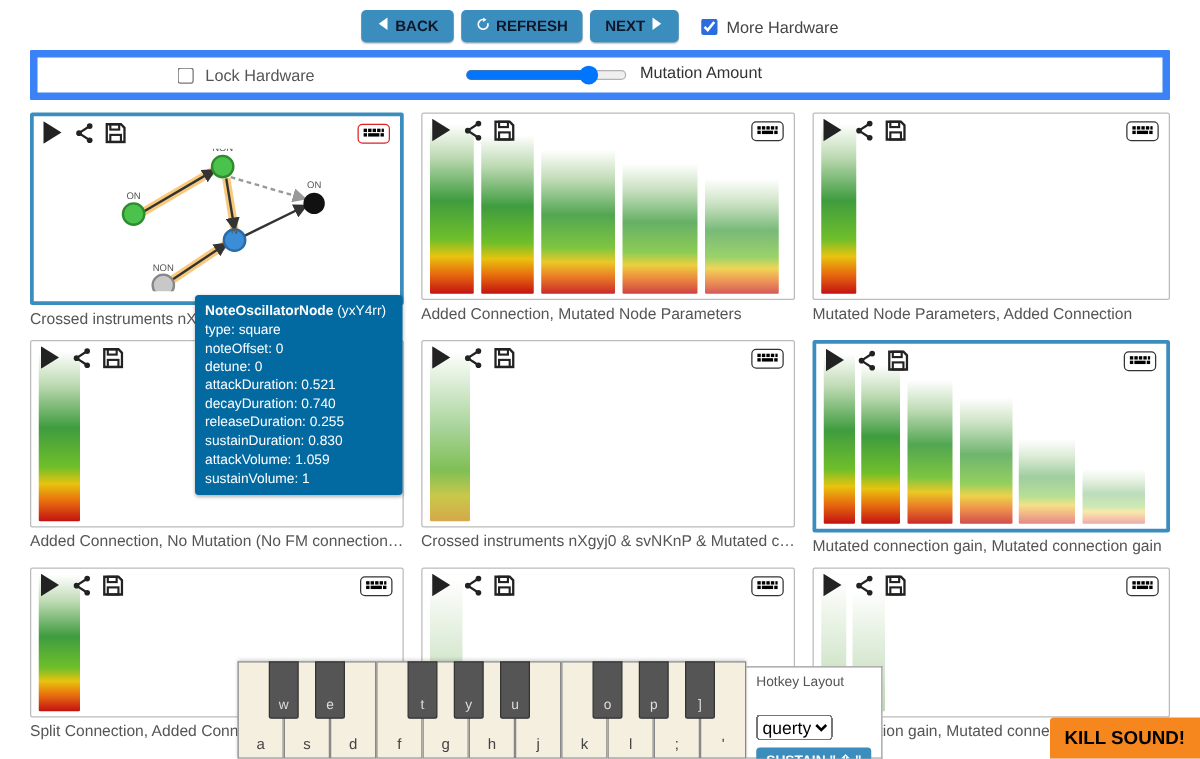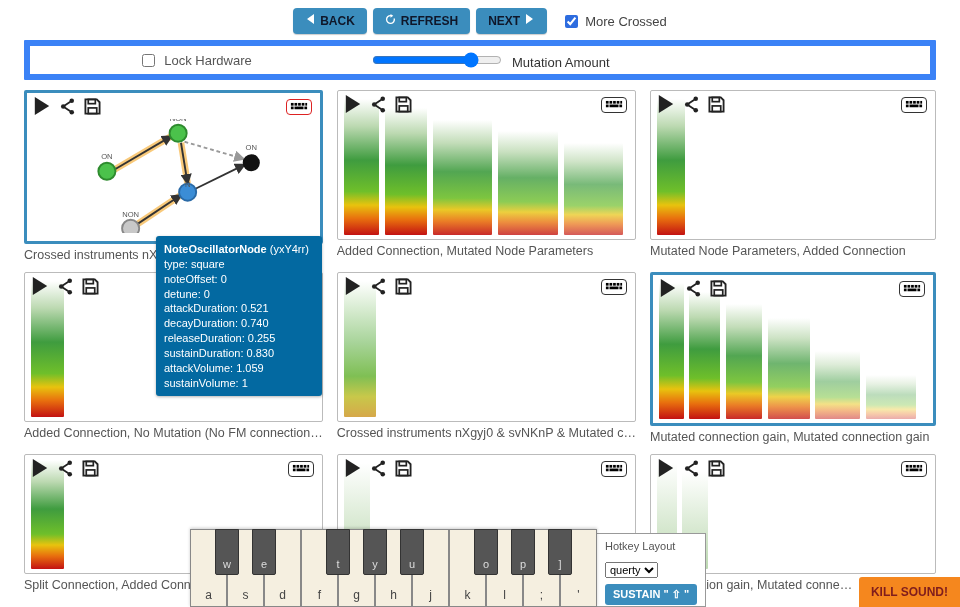--- a/index.html
+++ b/index.html
@@ -2,21 +2,21 @@
 <html><head>
 <meta charset="utf-8">
 <style>
   html,body{margin:0;padding:0;font-family:-apple-system,BlinkMacSystemFont,"Segoe UI",Arial,sans-serif;font-size:13px;color:#333;background:#fff;width:960px;height:607px;overflow:hidden;position:relative}
   .topbar{display:flex;align-items:center;justify-content:center;gap:6px;padding:8px 0 6px}
   .btn{background:#3b8dbd;color:#0f172a;border:none;border-radius:4px;padding:6px 12px;font-size:12px;font-weight:600;cursor:pointer;display:inline-flex;align-items:flex-start;gap:5px;box-shadow:0 1px 1px rgba(0,0,0,.2)}
   .more{display:flex;align-items:center;gap:4px;margin-left:8px;font-size:13px;color:#444}
   .more input{accent-color:#2d6cdf}
   .optrow{display:flex;align-items:center;border:6px solid #3b82f6;margin:0 24px 10px;height:28px;border-radius:1px}
   .optrow .lock{flex:0 0 330px;display:flex;align-items:center;justify-content:center;gap:6px;color:#555}
-  .optrow .slider{flex:1;display:flex;align-items:flex-end;gap:8px;padding:0 10px}
+  .optrow .slider{flex:1;display:flex;align-items:flex-start;gap:8px;padding:0 10px}
   .optrow input[type=range]{width:130px}
   .grid{display:grid;grid-template-columns:repeat(3,1fr);gap:10px 14px;padding:0 24px}
   .cell{}
   .card{position:relative;border:1px solid #bbb;border-radius:2px;height:148px;background:#fff;overflow:hidden}
   .card.sel{border:3px solid #3b8dbd}
   .card .ctrls{position:absolute;top:4px;left:6px;display:flex;gap:8px;align-items:center;z-index:3}
   .card .kbd{position:absolute;top:6px;right:8px;z-index:3}
   .kbd-ico{border:1.5px solid #333;border-radius:4px;padding:2px 3px;line-height:0;display:inline-block}
   .kbd-ico.red{border-color:#d22}
   .kbd-ico svg{display:block}
@@ -34,24 +34,24 @@
   .tip{position:absolute;left:156px;top:236px;width:150px;background:#0369a1;color:#fff;font-size:11px;line-height:1.35;padding:6px 8px;border-radius:3px;z-index:10;box-shadow:0 1px 3px rgba(0,0,0,.3)}
   .tip b{font-weight:600}
   
   .piano{position:absolute;left:190px;bottom:0;display:flex;align-items:flex-end;z-index:20}
   .keys{position:relative;height:78px;box-shadow:0 -1px 3px rgba(0,0,0,.2)}
   .wkey{display:inline-block;width:37px;height:78px;background:#f5efe0;border:1px solid #888;box-sizing:border-box;position:relative;vertical-align:bottom}
   .wkey span{position:absolute;bottom:4px;left:0;right:0;text-align:center;font-size:12px;color:#444}
   .bkey{position:absolute;top:0;width:24px;height:46px;background:#555;border:1px solid #333;border-radius:0 0 2px 2px;box-sizing:border-box;z-index:2}
   .bkey span{position:absolute;bottom:4px;left:0;right:0;text-align:center;font-size:11px;color:#ddd}
   .pianoside{background:#fff;border:1px solid #999;border-left:none;padding:6px 8px;height:74px;box-sizing:border-box;font-size:11px;color:#555}
-  .pianoside select{font-size:11px;margin-top:10px}
+  .pianoside select{font-size:14px;margin-top:20px}
   .sustain{margin-top:6px;background:#3b8dbd;color:#fff;border:none;border-radius:3px;padding:4px 8px;font-size:11px;font-weight:700;cursor:pointer}
   
-  .kill{position:absolute;right:0;bottom:0;background:#f5871e;color:#7f1d1d;border:none;font-weight:700;font-size:12px;padding:8px 12px;border-radius:3px 0 0 0;cursor:pointer;z-index:25}
+  .kill{position:absolute;right:0;bottom:0;background:#f5871e;color:#000000;border:none;font-weight:700;font-size:15px;padding:8px 12px;border-radius:3px 0 0 0;cursor:pointer;z-index:25}
   .ico{display:inline-flex}
 </style>
 </head>
 <body>
 
 <div class="topbar">
   <button class="btn">
     <span class="ico">
         <svg width="10" height="10" viewBox="0 0 10 10">
           <path d="M1 0v10M9 0L2 5l7 5z" fill="#fff"></path>
@@ -70,21 +70,21 @@
   <button class="btn">
     <span>NEXT</span>
     <span class="ico">
         <svg width="10" height="10" viewBox="0 0 10 10">
           <path d="M9 0v10M1 0l7 5-7 5z" fill="#fff"></path>
         </svg>
       </span>
   </button>
   <label class="more">
     <input type="checkbox" checked="" style="">
-    <span>More Crossed</span>
+    <span>More Hardware</span>
   </label>
 </div>
 
 <div class="optrow">
   <label class="lock">
     <input type="checkbox" style="">
     <span>Lock Hardware</span>
   </label>
   <div class="slider">
     <input type="range" min="0" max="100" value="80" style="">

